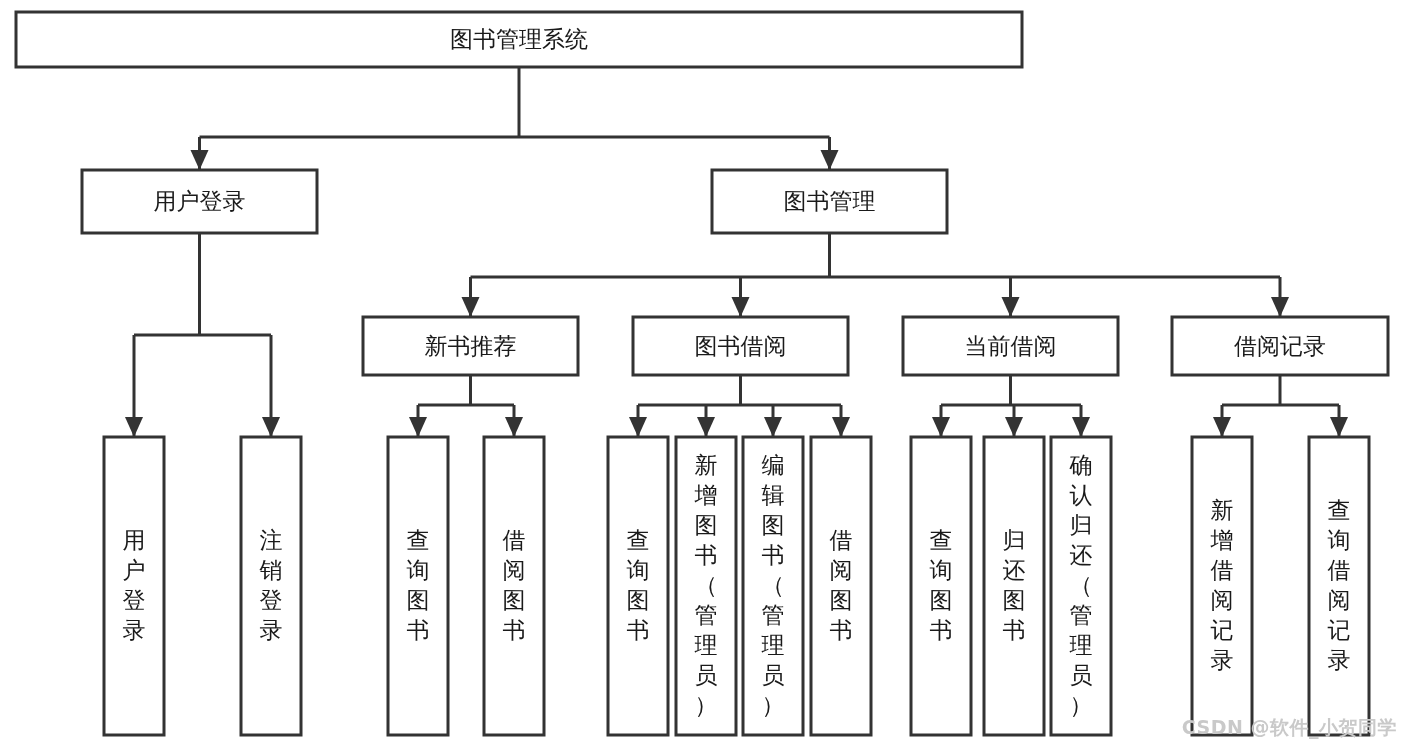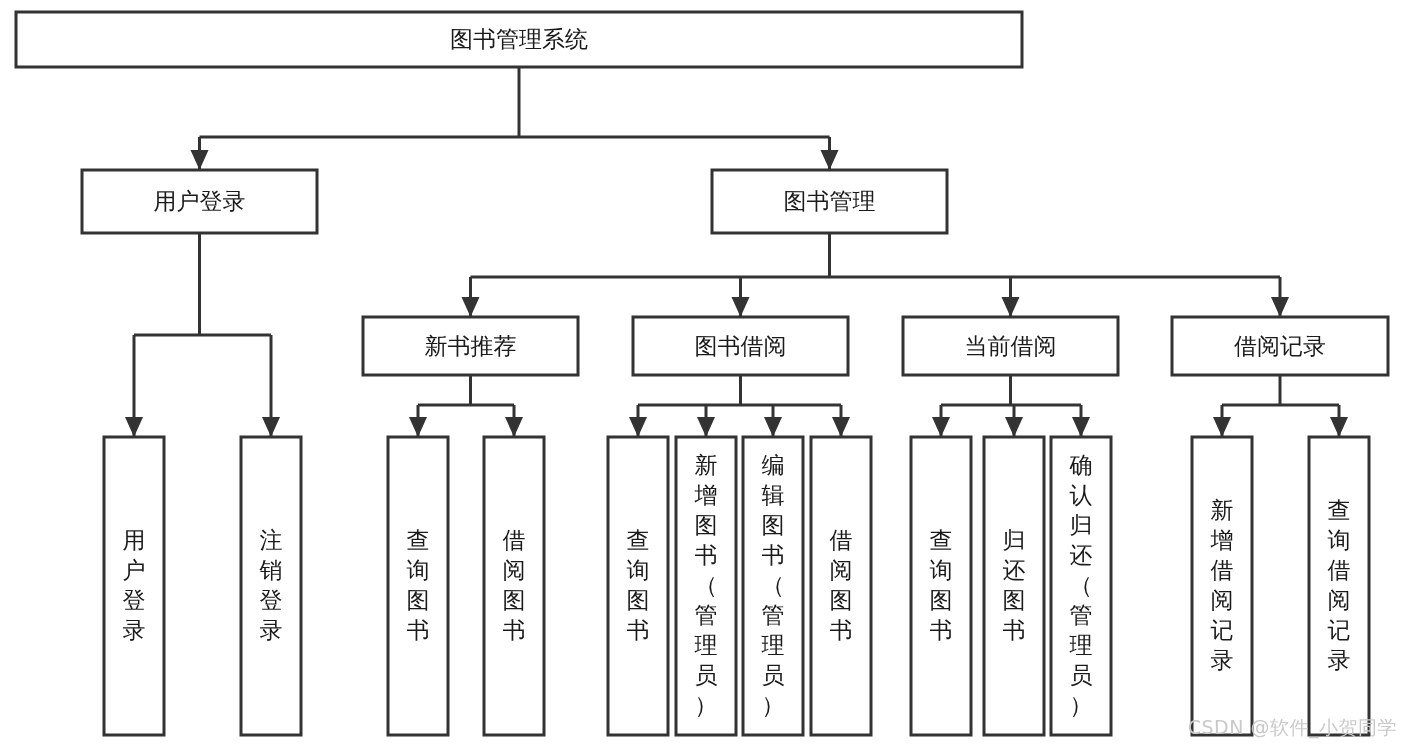--- a/index.html
+++ b/index.html
@@ -57,20 +57,21 @@
   .watermark {
     position: absolute;
     right: 8px;
     bottom: 6px;
     font-family: "DejaVu Sans", "Liberation Sans", sans-serif;
     font-size: 19px;
     color: #c9c9c9;
     white-space: nowrap;
     letter-spacing: 0.5px;
     pointer-events: none;
+    font-weight: bold;
   }
 </style>
 </head>
 <body>
 
 <div id="diagram-root">
   <svg id="tree-svg" viewBox="0 0 1405 747" xmlns="http://www.w3.org/2000/svg">
     <g id="connectors-layer">
         <line x1="519" y1="67" x2="519" y2="137" class="connector"></line>
         <line x1="199.5" y1="137" x2="829.5" y2="137" class="connector"></line>

